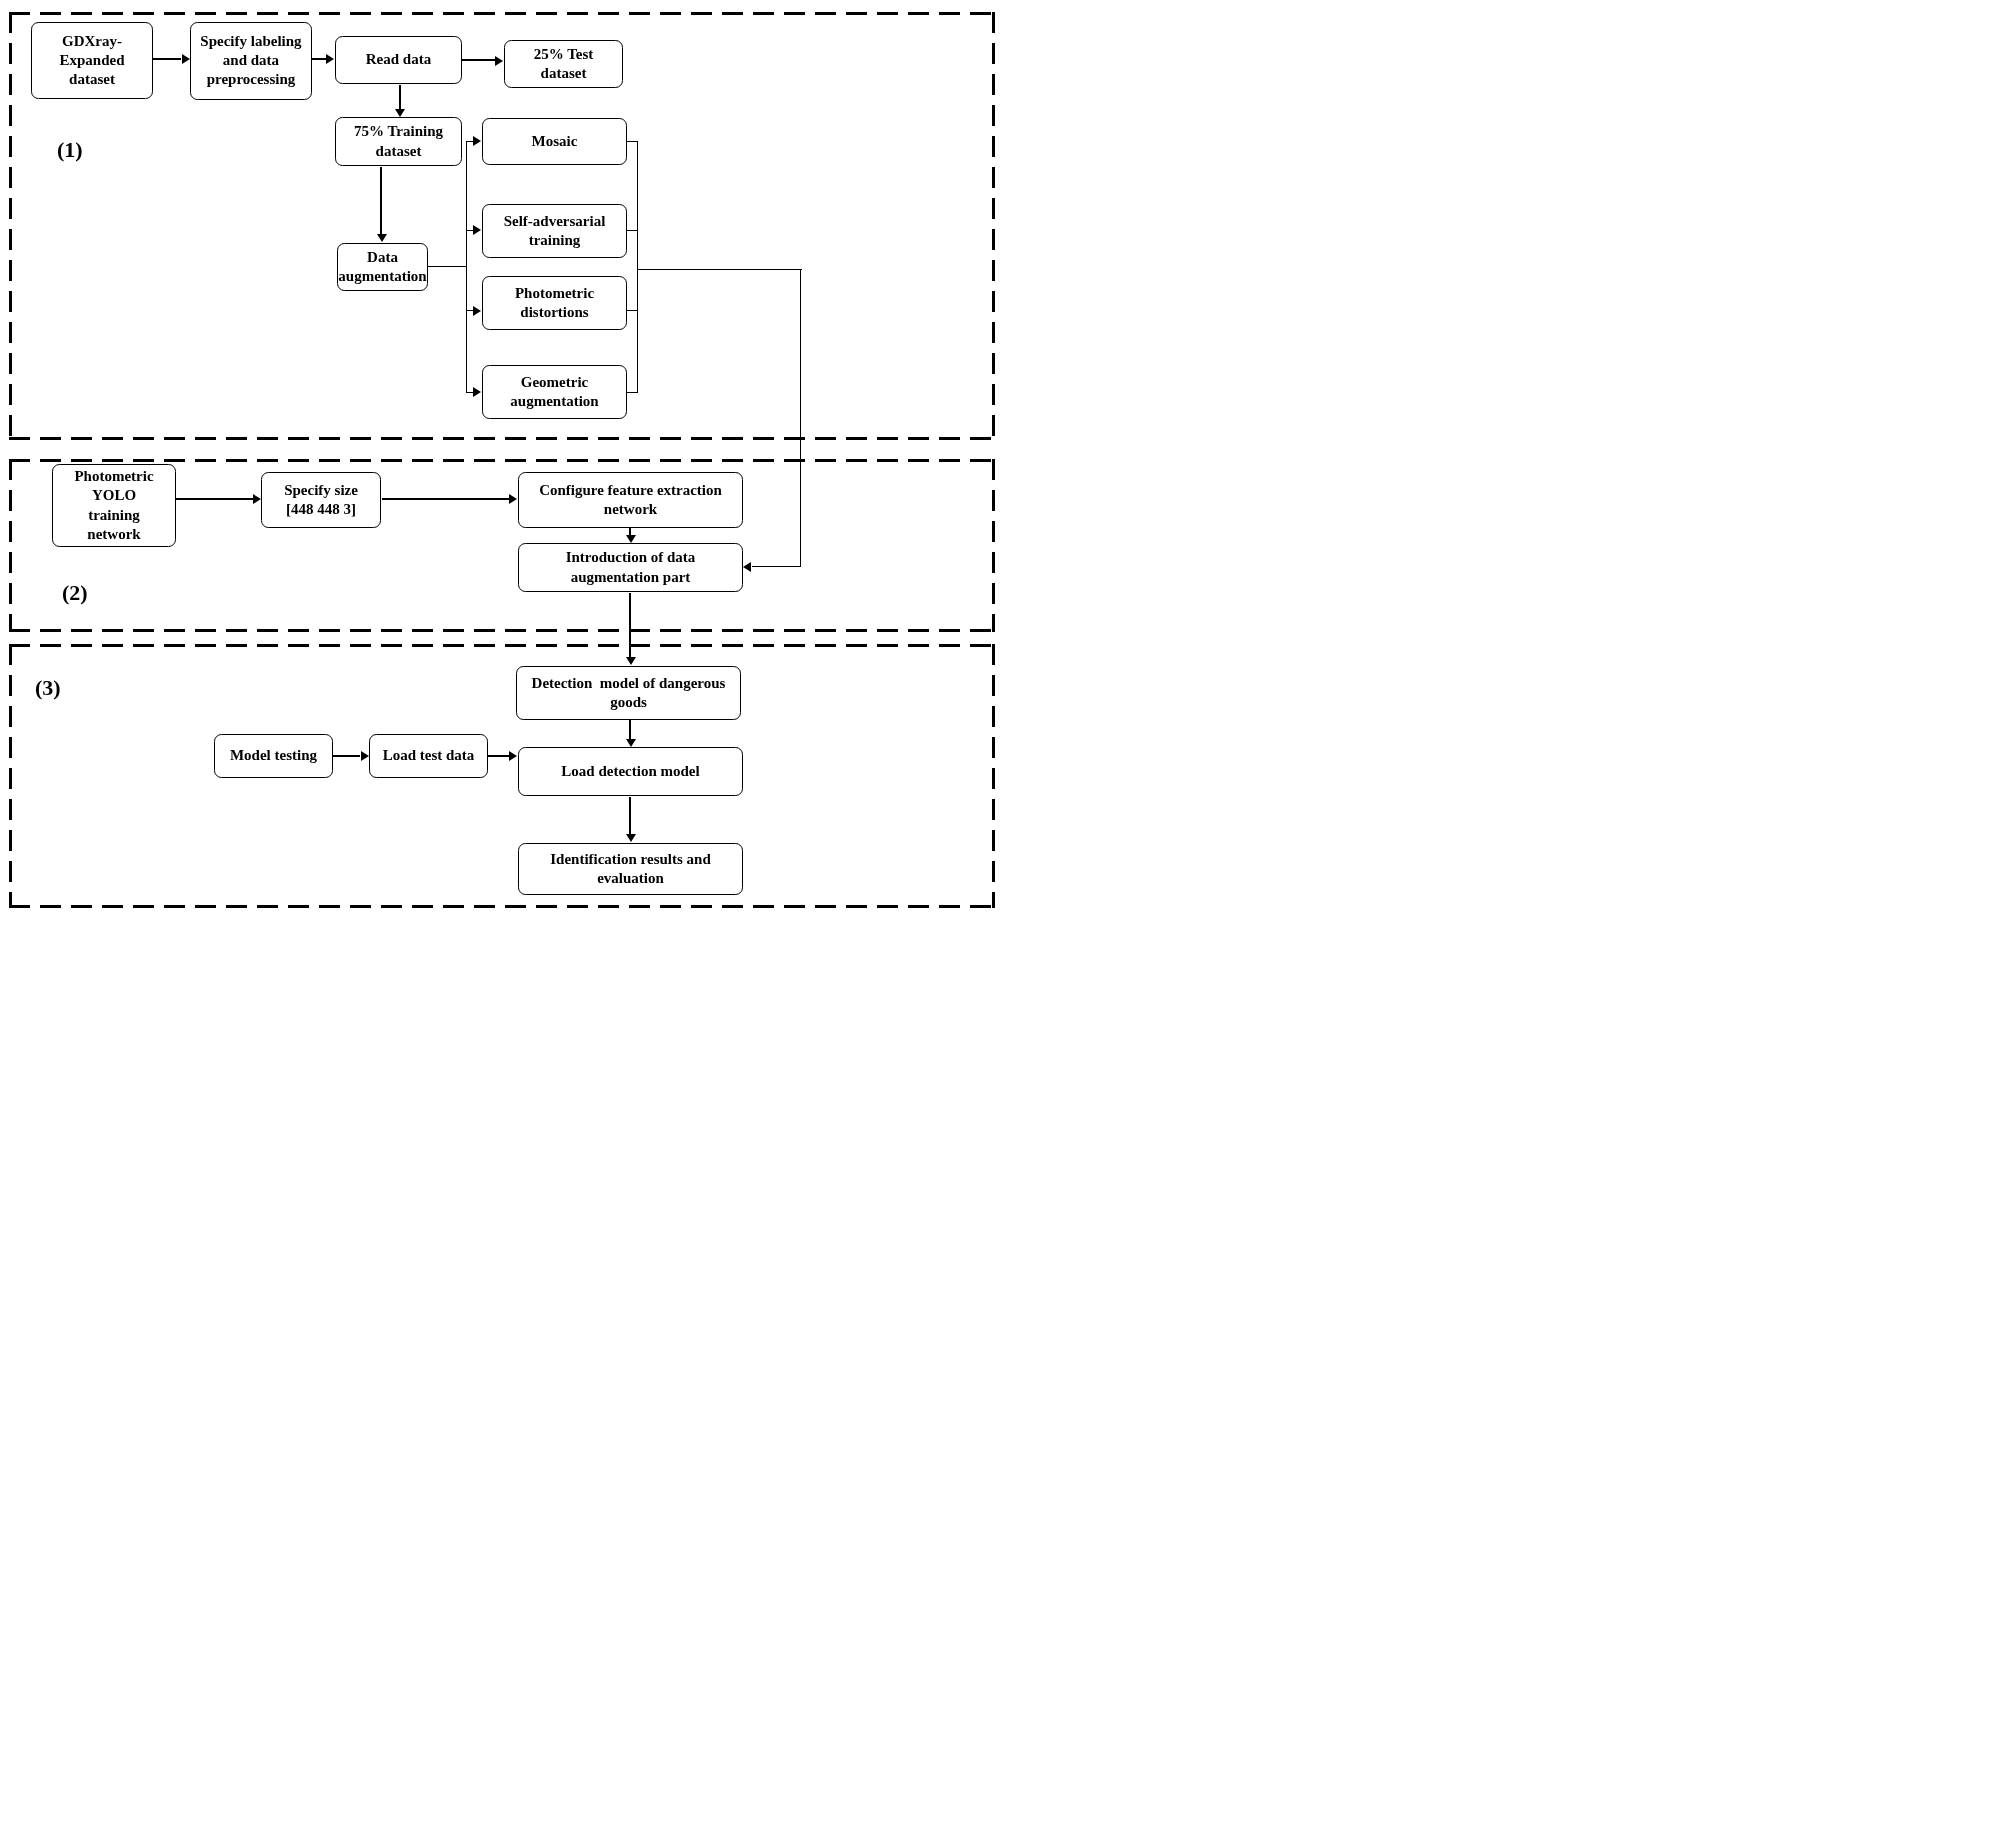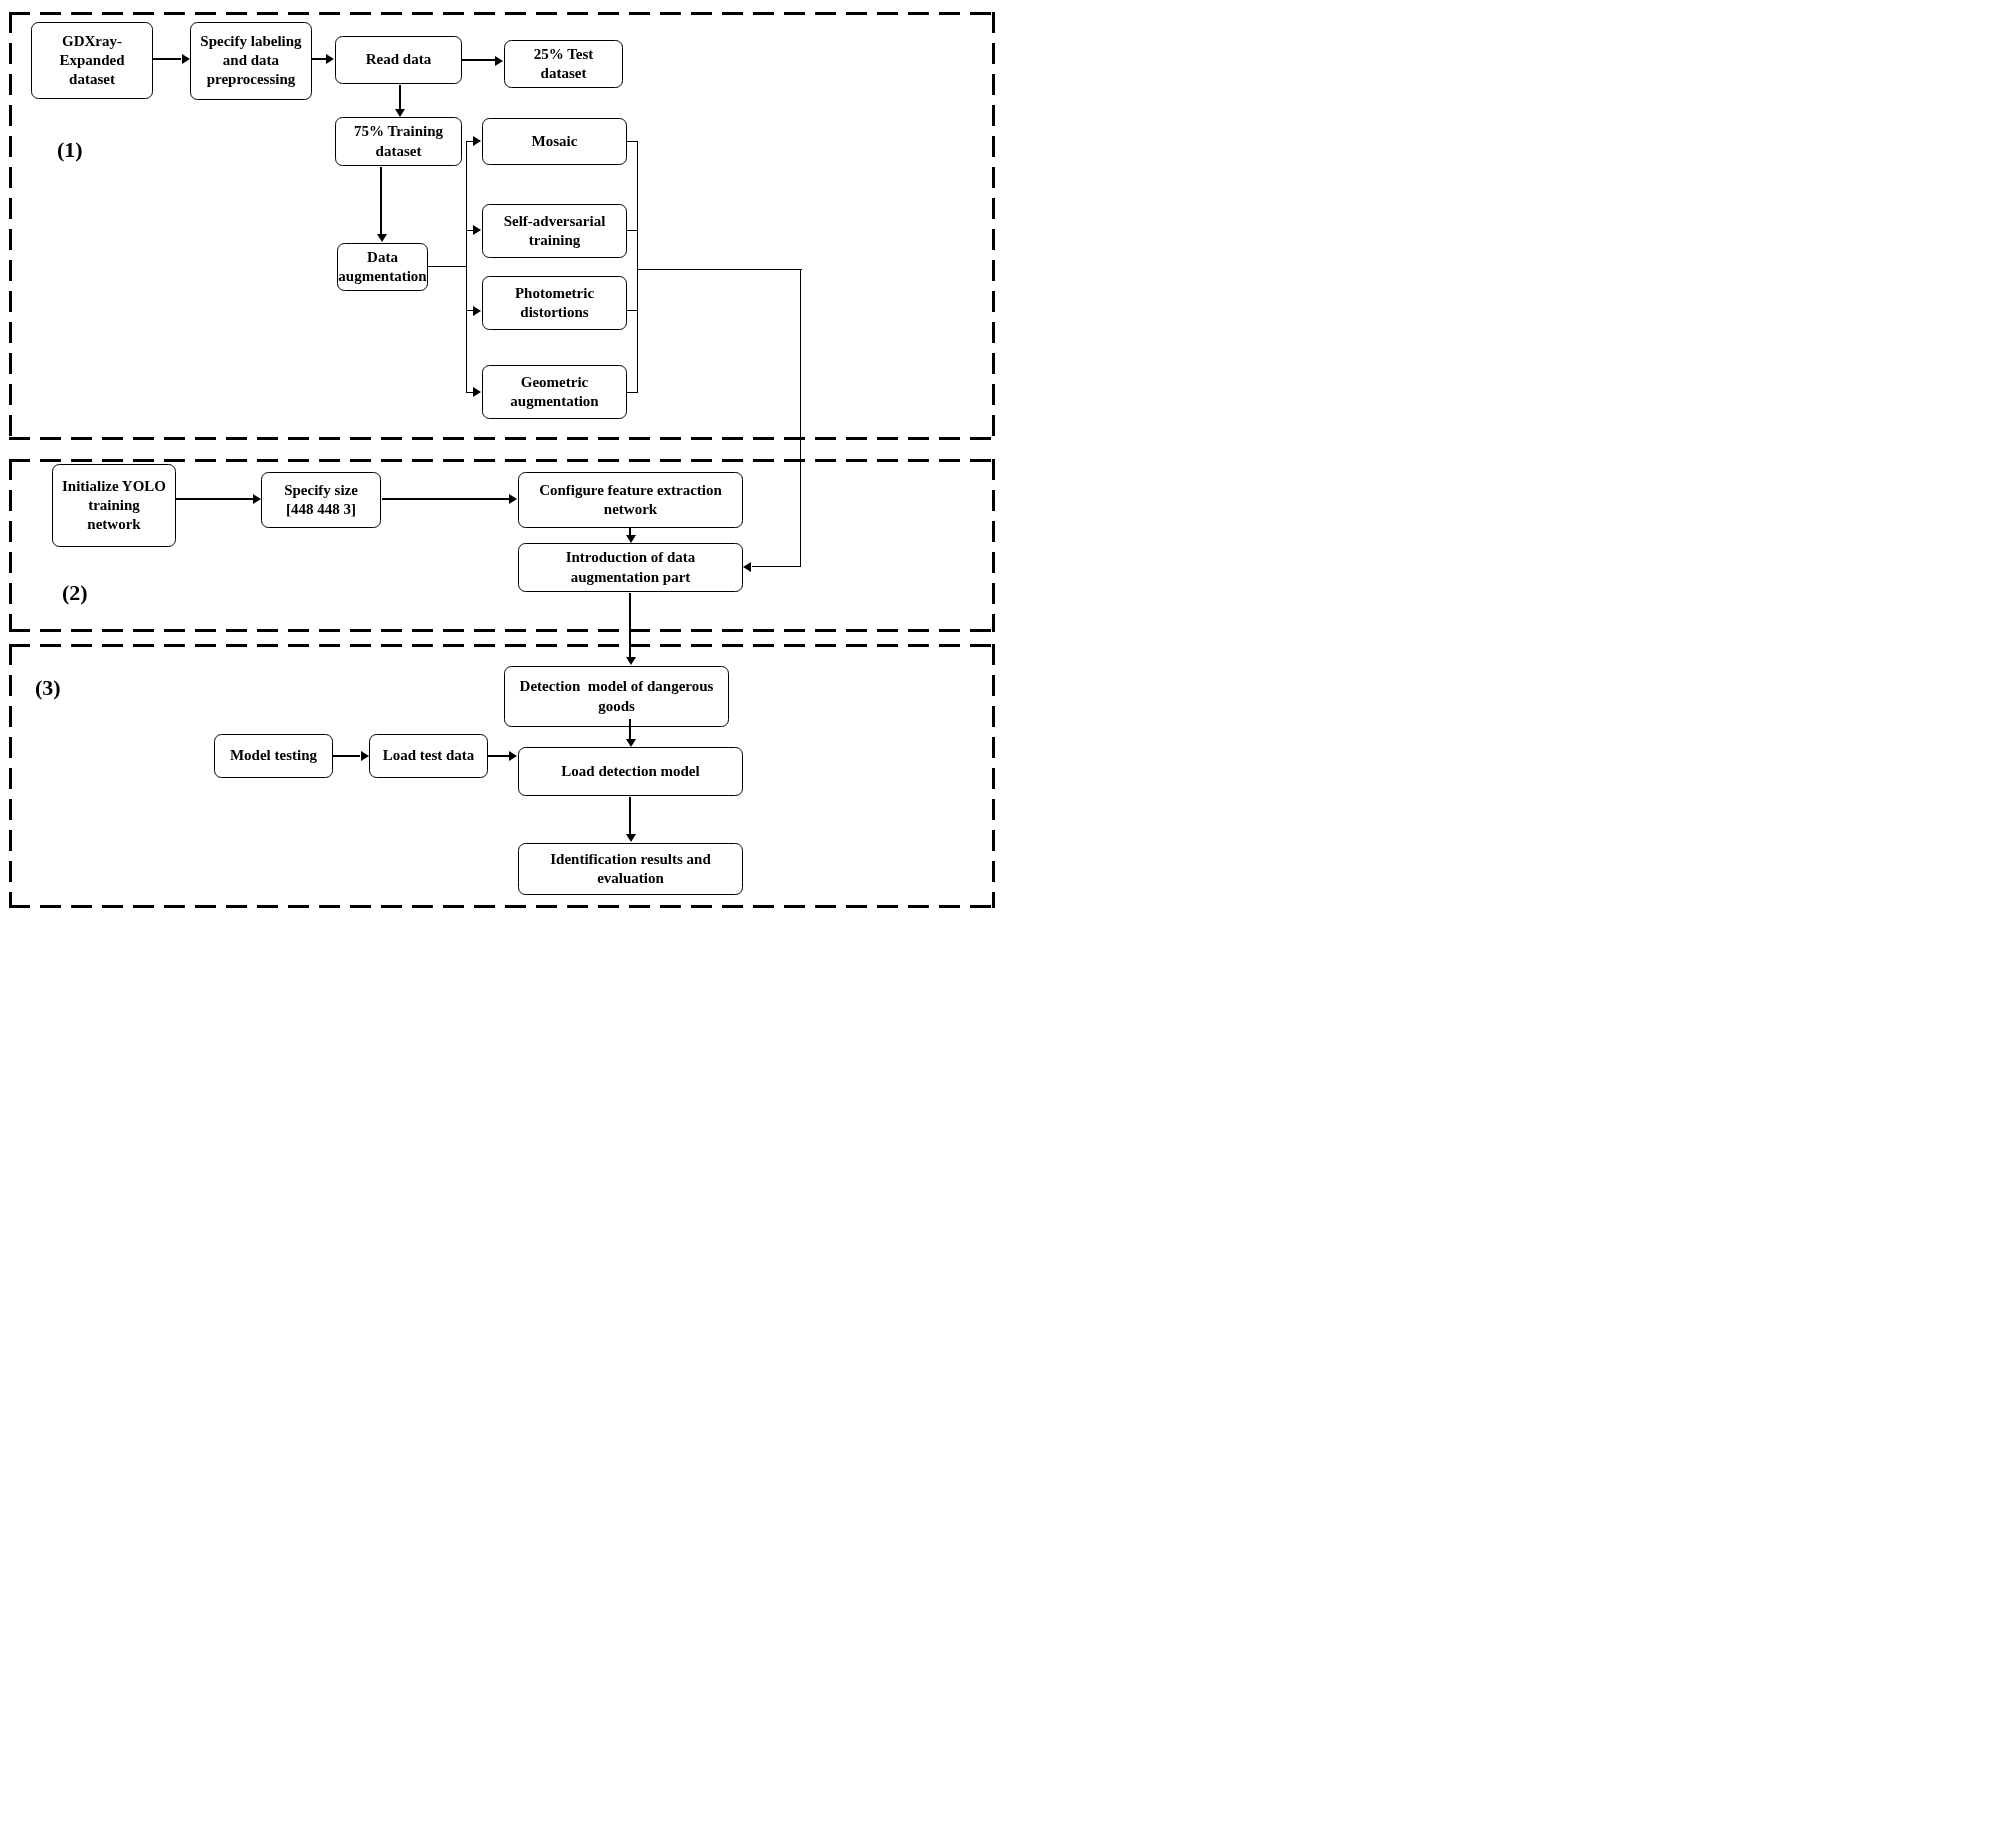--- a/index.html
+++ b/index.html
@@ -68,31 +68,31 @@
   <div class="node" style="left:337px;top:243px;width:91px;height:48px"><span>Data
 augmentation</span></div>
   <div class="node" style="left:482px;top:118px;width:145px;height:47px"><span>Mosaic</span></div>
   <div class="node" style="left:482px;top:204px;width:145px;height:54px"><span>Self-adversarial
 training</span></div>
   <div class="node" style="left:482px;top:276px;width:145px;height:54px"><span>Photometric
 distortions</span></div>
   <div class="node" style="left:482px;top:365px;width:145px;height:54px"><span>Geometric
 augmentation</span></div>
 
-  <div class="node" style="left:52px;top:464px;width:124px;height:83px"><span>Initialize YOLO
+  <div class="node" style="left:52px;top:464px;width:124px;height:83px"><span>Photometric YOLO
 training
 network</span></div>
   <div class="node" style="left:261px;top:472px;width:120px;height:56px"><span>Specify size
 [448 448 3]</span></div>
   <div class="node" style="left:518px;top:472px;width:225px;height:56px"><span>Configure feature extraction
 network</span></div>
   <div class="node" style="left:518px;top:543px;width:225px;height:49px"><span>Introduction of data
 augmentation part</span></div>
 
-  <div class="node" style="left:504px;top:666px;width:225px;height:61px"><span>Detection  model of dangerous
+  <div class="node" style="left:516px;top:666px;width:225px;height:54px"><span>Detection  model of dangerous
 goods</span></div>
   <div class="node" style="left:214px;top:734px;width:119px;height:44px"><span>Model testing</span></div>
   <div class="node" style="left:369px;top:734px;width:119px;height:44px"><span>Load test data</span></div>
   <div class="node" style="left:518px;top:747px;width:225px;height:49px"><span>Load detection model</span></div>
   <div class="node" style="left:518px;top:843px;width:225px;height:52px"><span>Identification results and
 evaluation</span></div>
 
   <div class="lh" style="left:153px;top:58px;width:28px"></div>
   <div class="ar" style="left:182px;top:54px"></div>
 

